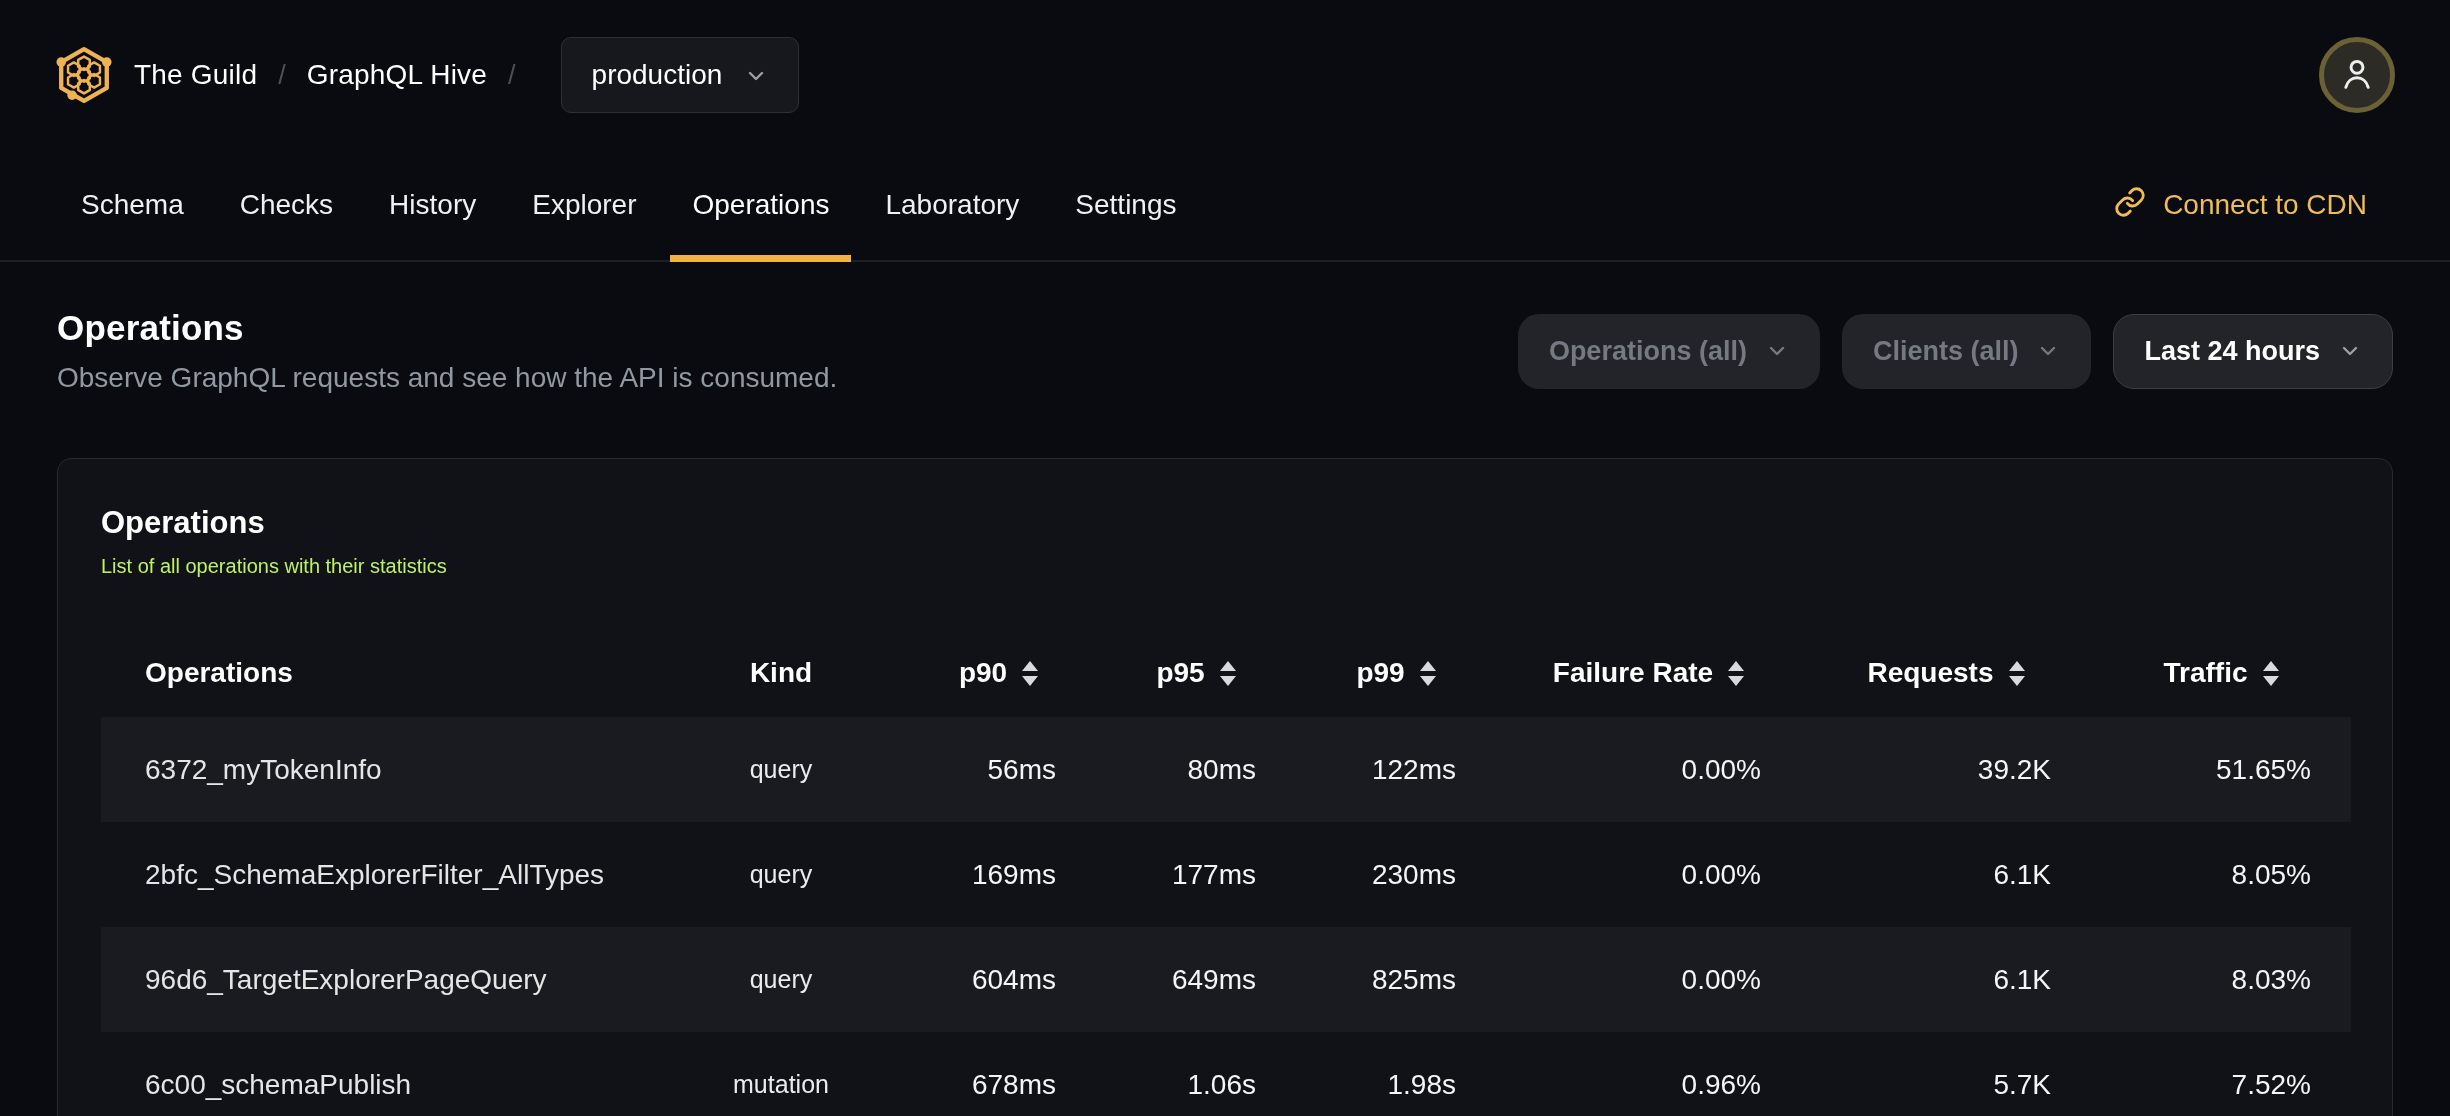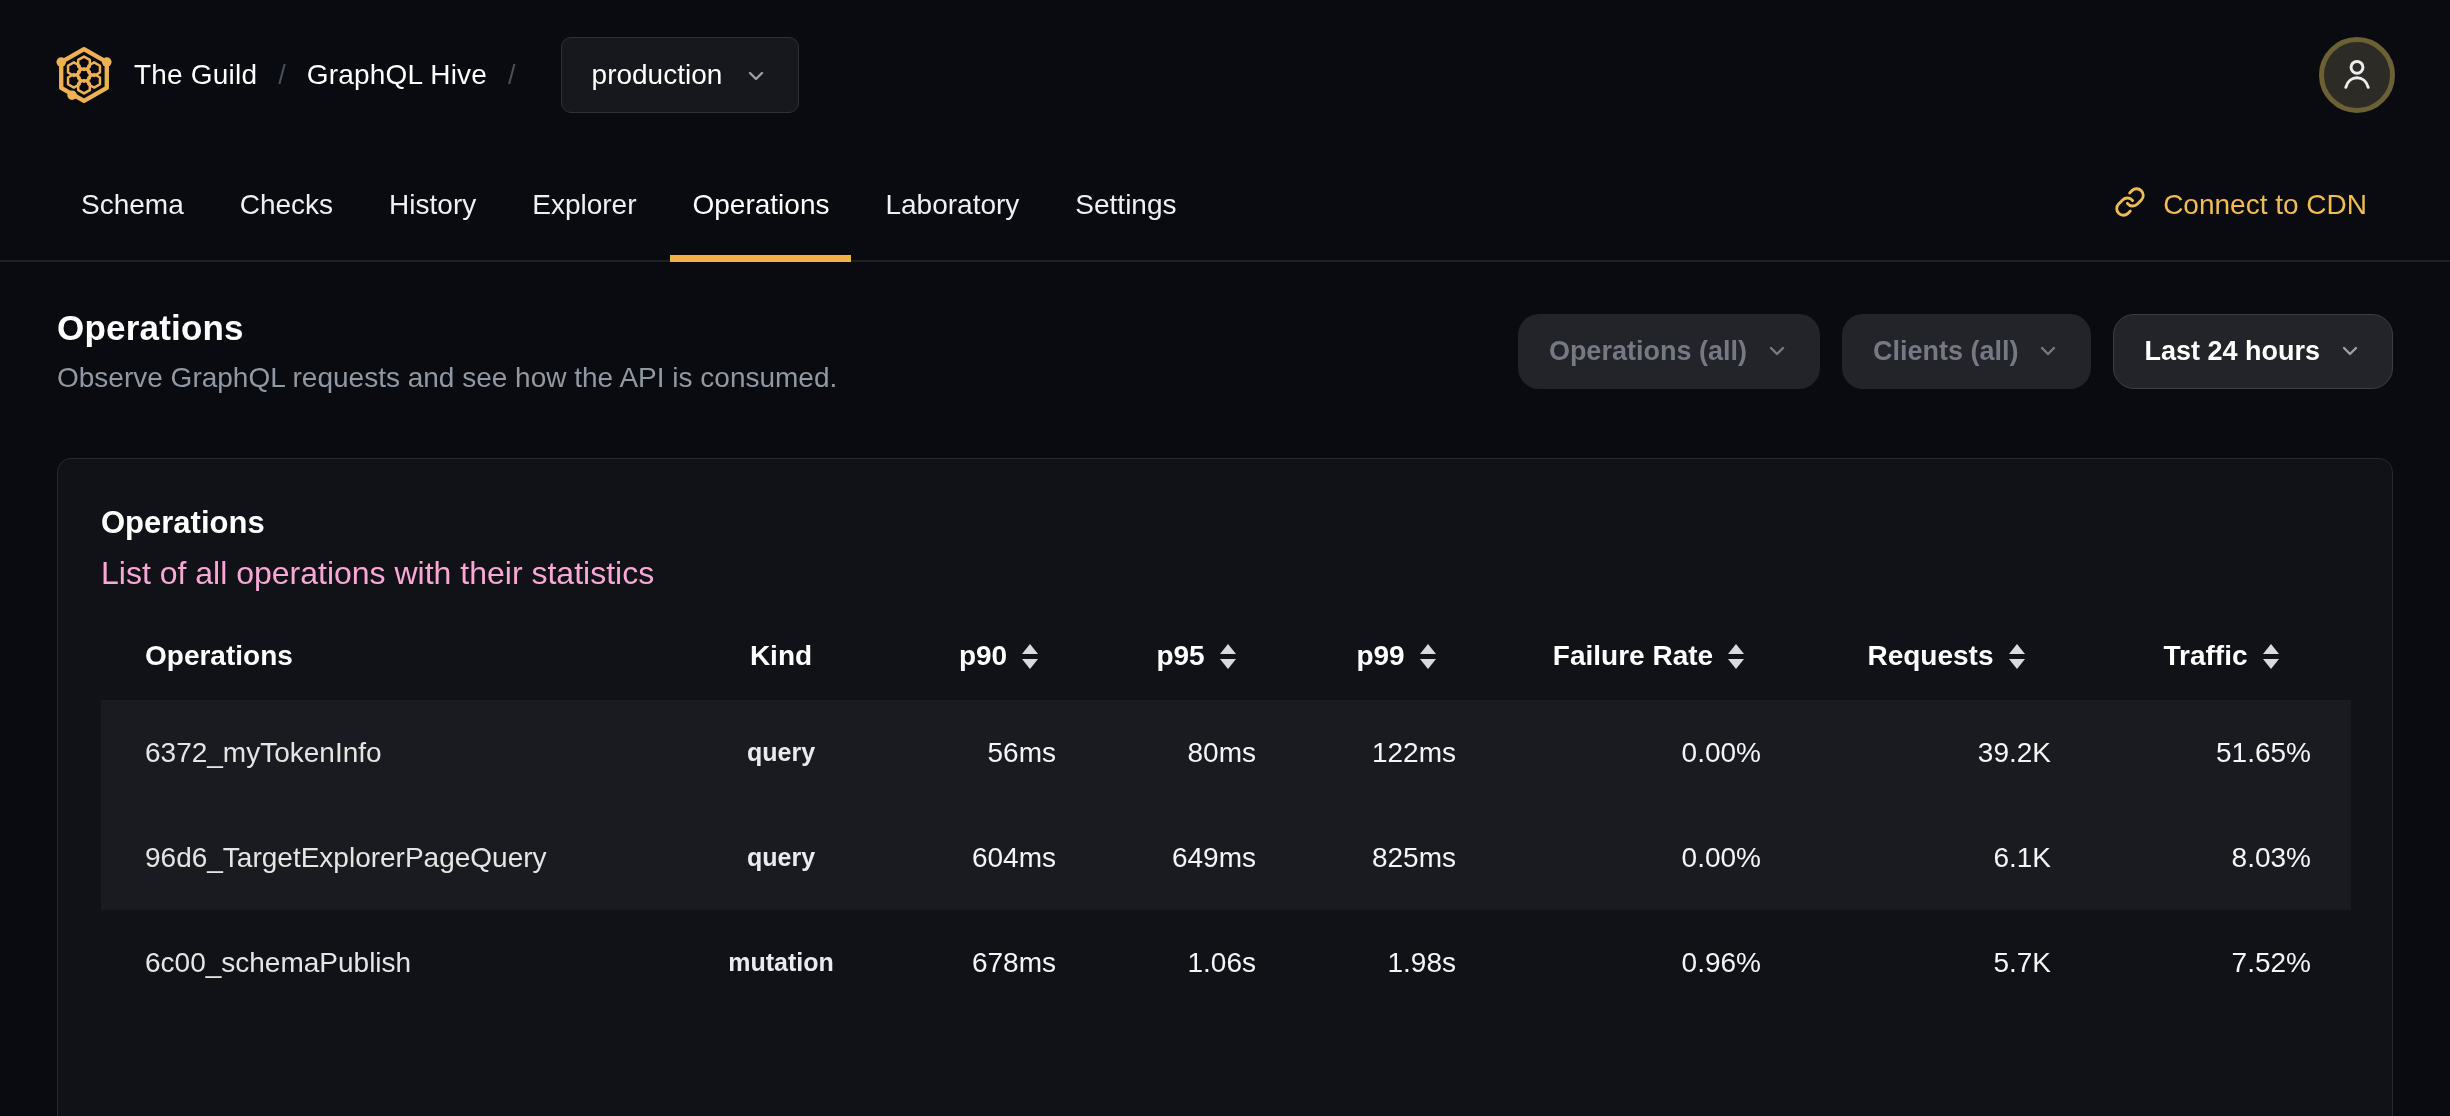--- a/index.html
+++ b/index.html
@@ -60,40 +60,40 @@
   .filter-btn.dim .chev { color:#747983; }
   .filter-btn.period { border-color:#3c3e45; }
 
   
   .card {
     margin:64px 57px 0; height:820px;
     background:#101217; border:1px solid #272931; border-radius:14px;
     padding:46px 43px 0;
   }
   .card-title { margin:0 0 14px; font-size:31px; font-weight:700; }
-  .card-sub { margin:0 0 20px; font-size:32px; color:#f9a8d4; }
+  .card-sub { margin:0 0 51px; font-size:20px; color:#bef264; }
 
   table { width:100%; border-collapse:collapse; table-layout:fixed; }
   col.c-op { width:560px; } col.c-kind { width:240px; }
   col.c-p90 { width:195px; } col.c-p95 { width:200px; } col.c-p99 { width:200px; }
   col.c-fail { width:305px; } col.c-req { width:290px; } col.c-traf { width:260px; }
 
   th { height:88px; font-size:28px; font-weight:700; color:#fff; white-space:nowrap; }
   th.left { text-align:left; padding-left:44px; }
   th.center { text-align:center; }
   th.right { text-align:center; }
   .th-inner { display:inline-flex; align-items:center; gap:15px; }
   .sort { display:inline-flex; flex-direction:column; gap:5px; }
   .sort i { display:block; width:0; height:0; border-left:8px solid transparent; border-right:8px solid transparent; }
   .sort .up { border-bottom:10px solid #d9dadd; }
   .sort .dn { border-top:10px solid #d9dadd; }
 
   td { height:105px; font-size:28px; white-space:nowrap; }
   td.left { text-align:left; padding-left:44px; }
-  td.center { text-align:center; font-size:25px; color:#e9ebee;font-weight:bold; }
+  td.center { text-align:center; font-size:25px; color:#e9ebee; }
   td.right { text-align:right; padding-right:40px; color:#f4f5f6; }
   tr.striped { background:#1a1b20; }
   .op-link { color:#e5e5e5; text-decoration:none; }
 </style>
 </head>
 <body>
 
 <header class="topbar">
   <span class="logo">
     <svg viewBox="0 0 56 56" fill="none">
@@ -265,20 +265,30 @@
       <tr class="striped">
         <td class="left"><a href="#" class="op-link clickable">6372_myTokenInfo</a></td>
         <td class="center">query</td>
         <td class="right">56ms</td>
         <td class="right">80ms</td>
         <td class="right">122ms</td>
         <td class="right">0.00%</td>
         <td class="right">39.2K</td>
         <td class="right">51.65%</td>
       </tr>
+      <tr>
+        <td class="left"><a href="#" class="op-link clickable">2bfc_SchemaExplorerFilter_AllTypes</a></td>
+        <td class="center">query</td>
+        <td class="right">169ms</td>
+        <td class="right">177ms</td>
+        <td class="right">230ms</td>
+        <td class="right">0.00%</td>
+        <td class="right">6.1K</td>
+        <td class="right">8.05%</td>
+      </tr>
       <tr class="striped">
         <td class="left"><a href="#" class="op-link clickable">96d6_TargetExplorerPageQuery</a></td>
         <td class="center">query</td>
         <td class="right">604ms</td>
         <td class="right">649ms</td>
         <td class="right">825ms</td>
         <td class="right">0.00%</td>
         <td class="right">6.1K</td>
         <td class="right">8.03%</td>
       </tr>

